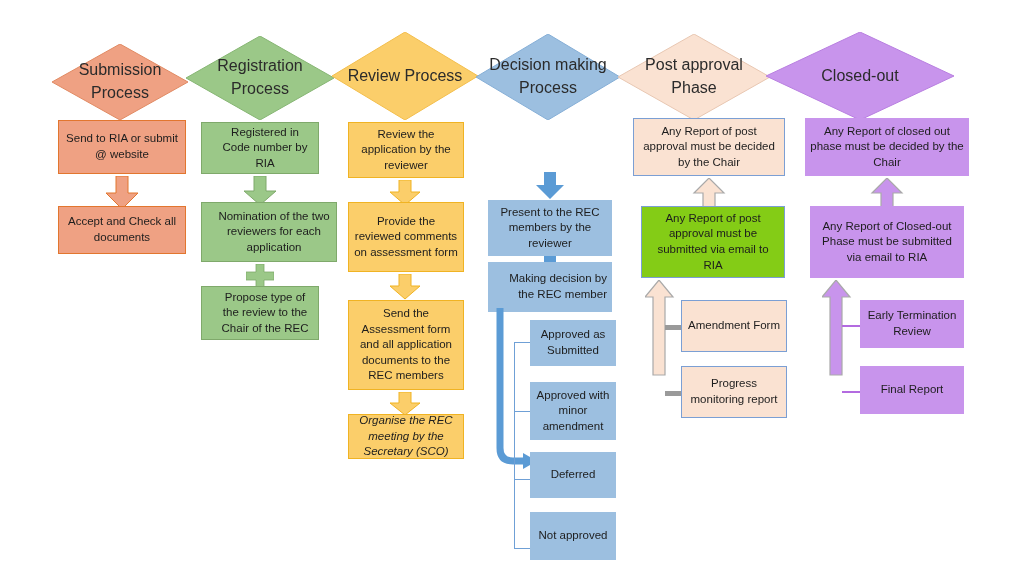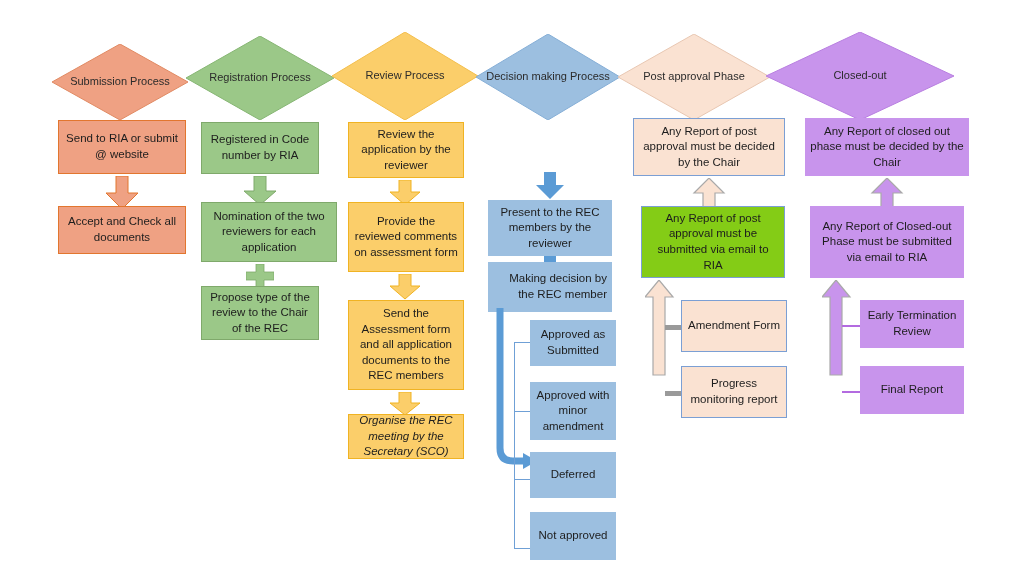--- a/index.html
+++ b/index.html
@@ -1,28 +1,28 @@
 <!DOCTYPE html>
 <html><head>
 <meta charset="utf-8">
 <style>
   html,body{margin:0;padding:0;background:#ffffff;}
   body{width:1024px;height:576px;overflow:hidden;font-family:"Liberation Sans",sans-serif;}
   #stage{position:relative;width:1024px;height:576px;background:#ffffff;}
 
   .diamond{position:absolute;display:flex;align-items:center;justify-content:center;text-align:center;}
   .diamond .dshape{position:absolute;inset:0;}
-  .diamond .dlabel{position:relative;z-index:2;font-size:11px;color:#2b2b2b;line-height:1.42;font-weight:400;padding:0 6px;}
+  .diamond .dlabel{position:relative;z-index:2;font-size:16px;color:#2b2b2b;line-height:1.42;font-weight:400;padding:0 6px;}
 
   .box{position:absolute;box-sizing:border-box;display:flex;align-items:center;justify-content:center;text-align:center;
        font-size:11.5px;color:#1d1d1d;line-height:1.35;padding:3px 5px;}
   .box span{display:block;width:100%;}
 
   .bdr-orange{border:1px solid #E2762F;}
-  .bdr-green{border:1px solid #7FA96B;}
+  .bdr-green{border:1px solid #7FA96B;padding-left:15px;}
   .bdr-yellow{border:1px solid #F0B323;}
   .bdr-blue{border:0;}
   .bdr-peach{border:1px solid #7B9FD4;}
   .bdr-purple{border:0;}
 
   .arrow{position:absolute;}
   .conn{position:absolute;background:#9a9a9a;}
   .spine{position:absolute;border-left:1.5px solid #6FA0D6;}
   .stub{position:absolute;border-top:1.5px solid #6FA0D6;}
   .pstub{position:absolute;border-top:2px solid #B36BE0;}

